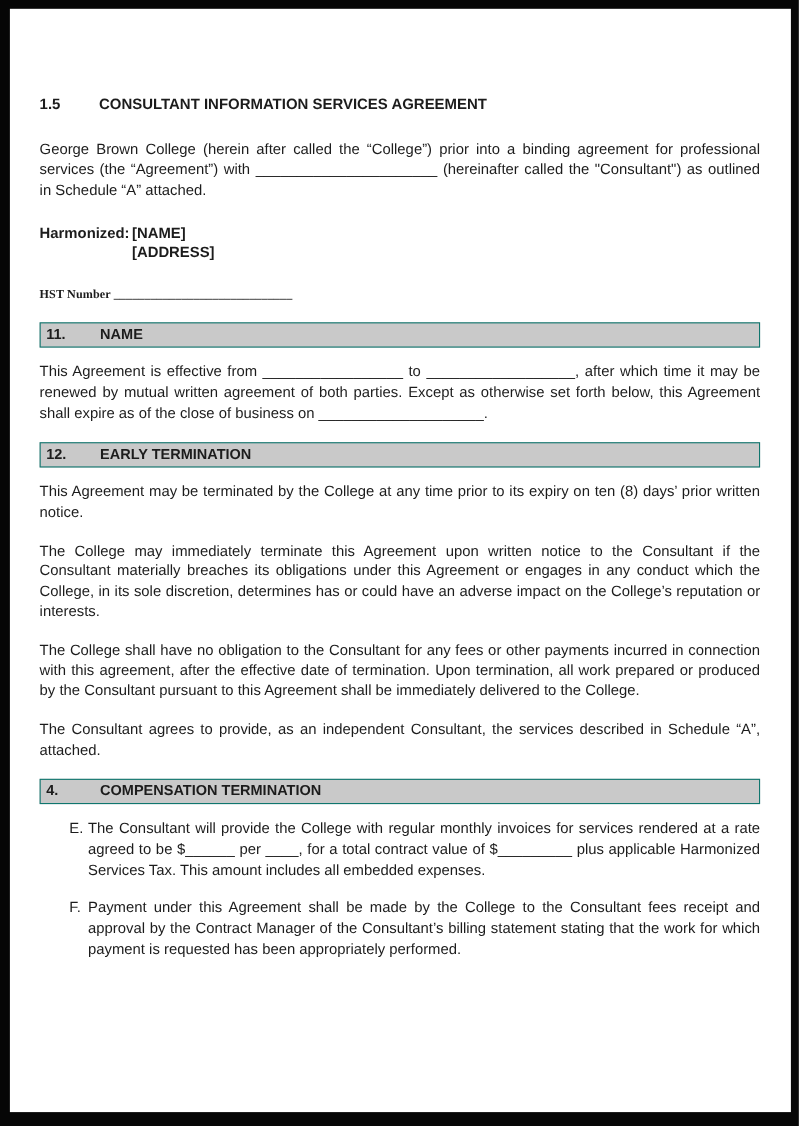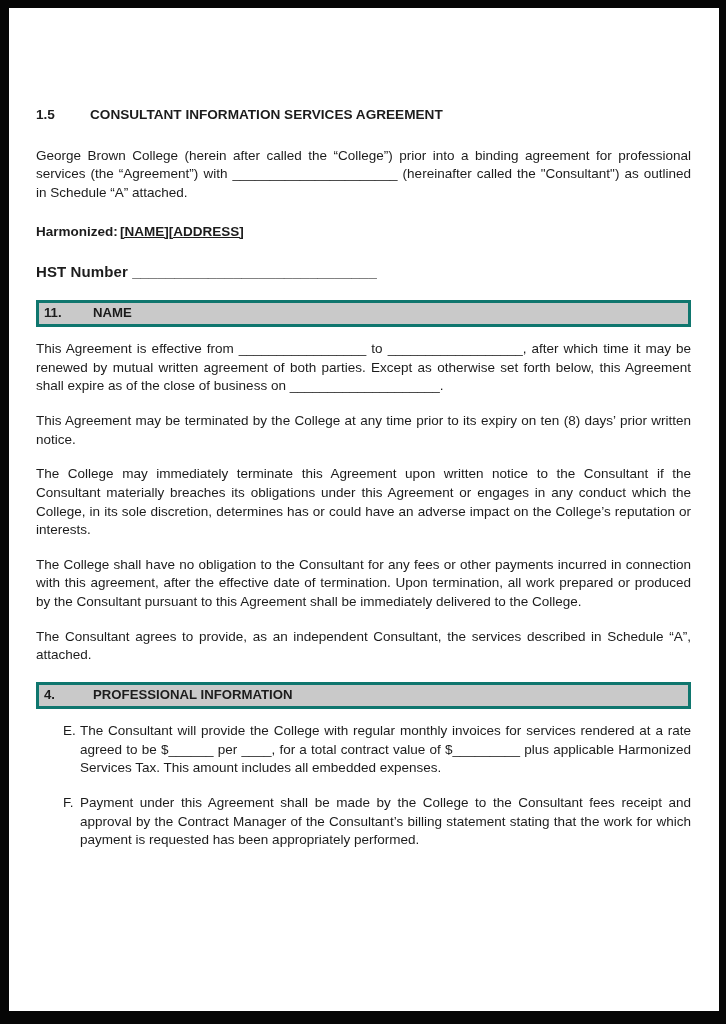--- a/index.html
+++ b/index.html
@@ -18,52 +18,52 @@
     height: 1003px;
     background: #ffffff;
     box-sizing: border-box;
   }
   .content {
     padding: 78px 28px 0 27px;
     font-family: "Liberation Sans", sans-serif;
     font-size: 13.5px;
     color: #1c1c1c;
     line-height: 1.38;
-    margin-top: 20px;
   }
   .doc-title {
     display: flex;
     font-weight: bold;
     font-size: 13.6px;
     margin-bottom: 22px;
   }
   .t-num { width: 54px; flex: 0 0 54px; }
   p.body-par {
     margin: 0 0 16px 0;
     text-align: justify;
   }
   .consultant-row {
     display: flex;
     font-weight: bold;
     margin: 20px 0 0 0;
   }
   .c-label { width: 84px; flex: 0 0 84px; }
-  .c-vals { display: flex; flex-direction: row; text-decoration: underline; }
+  .c-vals { display: flex; flex-direction: column; }
   .hst-row {
     font-weight: bold;
-    font-size: 15px;
+    font-size: 11px;
     margin: 21px 0 0 0;
     letter-spacing: 0.1px;
+    font-family: Liberation Serif, serif;
   }
   .hst-blank { font-weight: bold; }
   .sec-bar {
     display: flex;
     align-items: center;
     background: #c9c9c9;
-    border: 3px solid #0f766e;
+    border: 1px solid #0f766e;
     font-weight: bold;
     font-size: 13.2px;
     padding: 1px 5px 2px 5px;
     margin: 17px 0 13px 0;
     box-sizing: border-box;
   }
   .sec-num { width: 49px; flex: 0 0 49px; }
   .list-item {
     display: flex;
     margin: 0 0 16px 27px;
@@ -96,29 +96,33 @@
       <span>HST Number</span>
       <span class="hst-blank">_____________________________</span>
     </div>
 
     <div class="sec-bar">
       <span class="sec-num">11.</span>
       <span>NAME</span>
     </div>
     <p class="body-par">This Agreement is effective from _________________ to __________________, after which time it may be renewed by mutual written agreement of both parties.  Except as otherwise set forth below, this Agreement shall expire as of the close of business on ____________________.</p>
 
+    <div class="sec-bar">
+      <span class="sec-num">12.</span>
+      <span>EARLY TERMINATION</span>
+    </div>
     <p class="body-par">This Agreement may be terminated by the College at any time prior to its expiry on ten (8) days’ prior written notice.</p>
     <p class="body-par">The College may immediately terminate this Agreement upon written notice to the Consultant if the Consultant materially breaches its obligations under this Agreement or engages in any conduct which the College, in its sole discretion, determines has or could have an adverse impact on the College’s reputation or interests.</p>
     <p class="body-par">The College shall have no obligation to the Consultant for any fees or other payments incurred in connection with this agreement, after the effective date of termination. Upon termination, all work prepared or produced by the Consultant pursuant to this Agreement shall be immediately delivered to the College.</p>
 
     <p class="body-par">The Consultant agrees to provide, as an independent Consultant, the services described in Schedule “A”, attached.</p>
 
     <div class="sec-bar">
       <span class="sec-num">4.</span>
-      <span>PROFESSIONAL INFORMATION</span>
+      <span>COMPENSATION TERMINATION</span>
     </div>
     <div class="list-item">
       <span class="li-marker">E.</span>
       <span class="li-text">The Consultant will provide the College with regular monthly invoices for services rendered at a rate agreed to be $______ per ____, for a total contract value of $_________ plus applicable Harmonized Services Tax. This amount includes all embedded expenses.</span>
     </div>
     <div class="list-item">
       <span class="li-marker">F.</span>
       <span class="li-text">Payment under this Agreement shall be made by the College to the Consultant fees receipt and approval by the Contract Manager of the Consultant’s billing statement stating that the work for which payment is requested has been appropriately performed.</span>
     </div>
 

